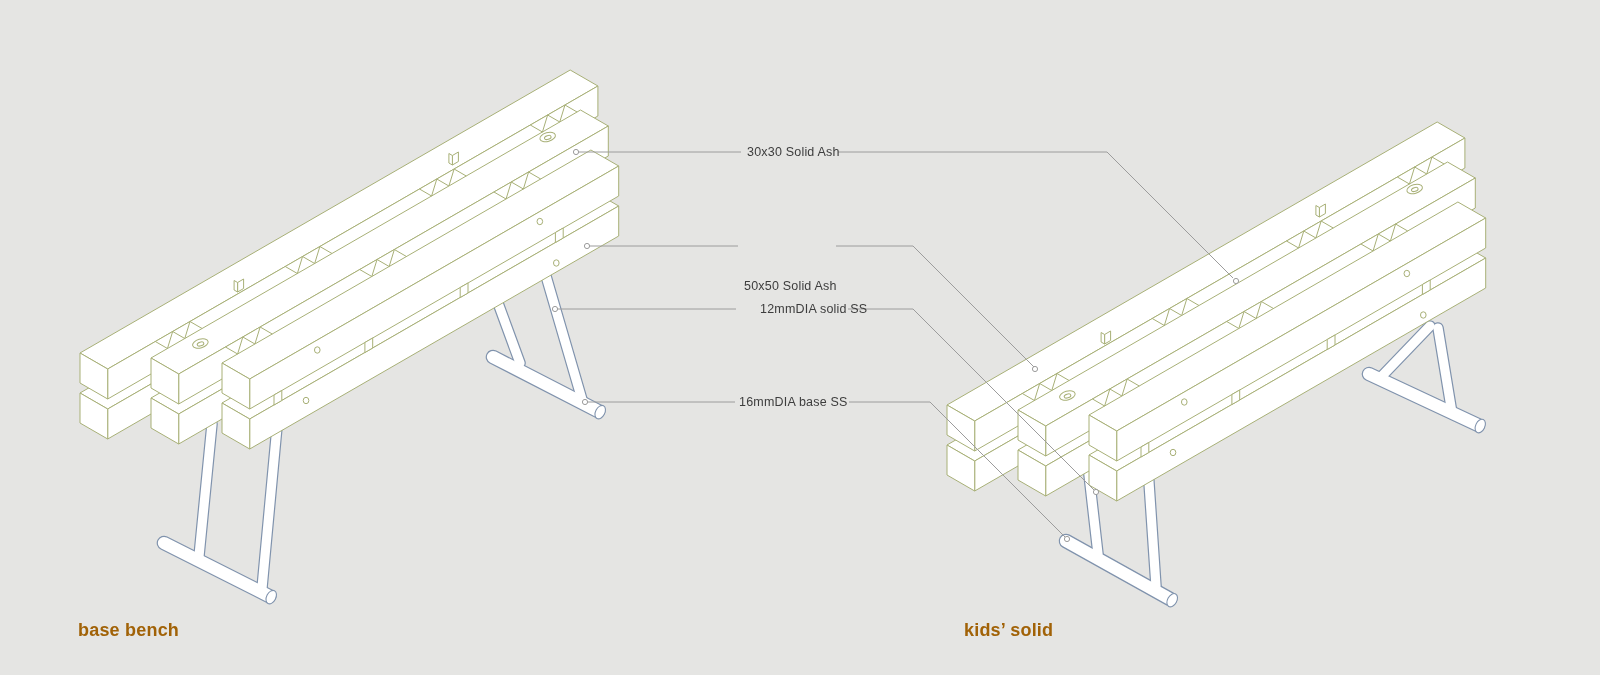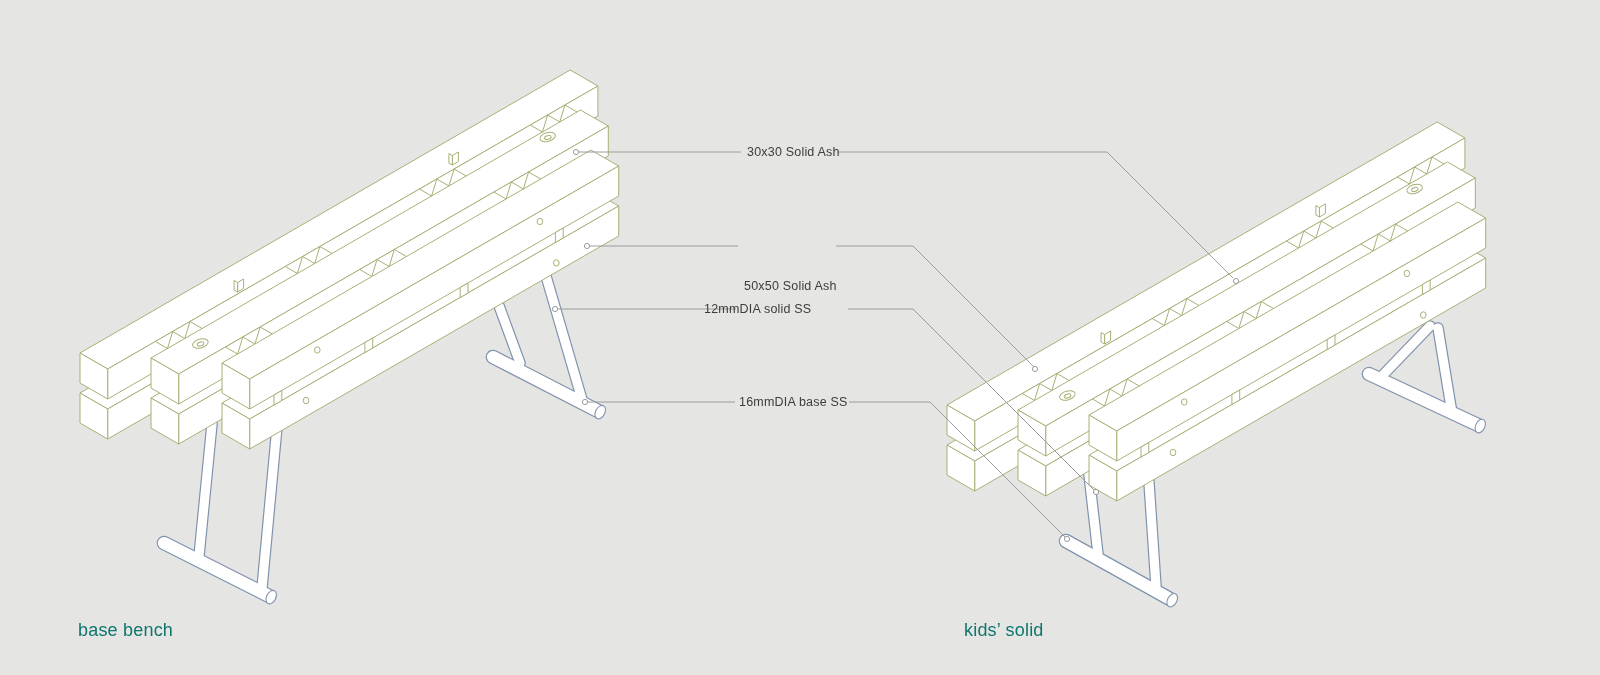--- a/index.html
+++ b/index.html
@@ -15,22 +15,22 @@
     position:absolute;
     font-size:12.5px;
     line-height:18px;
     color:#3d3d3d;
     letter-spacing:.2px;
     white-space:nowrap;
   }
   .bench-title{
     position:absolute;
     font-size:18px;
-    font-weight:normal;
-    color:#0f766e;
+    font-weight:bold;
+    color:#a16207;
     letter-spacing:.2px;
     white-space:nowrap;
   }
 </style>
 </head>
 <body>
 
 <div id="stage">
   <svg id="scene" width="1600" height="675" viewBox="0 0 1600 675">
       <g>
@@ -222,18 +222,18 @@
         <circle cx="1096" cy="492" r="2.6" fill="#fff" stroke="#9c9c9c" stroke-width="1"></circle>
         <path d="M735 402 L 587 402" stroke="#9c9c9c" stroke-width="1" fill="none"></path>
         <path d="M849 402 L 930 402 L 1065 537" stroke="#9c9c9c" stroke-width="1" fill="none"></path>
         <circle cx="585" cy="402" r="2.6" fill="#fff" stroke="#9c9c9c" stroke-width="1"></circle>
         <circle cx="1067" cy="539" r="2.6" fill="#fff" stroke="#9c9c9c" stroke-width="1"></circle>
       </g>
     </svg>
 
   <div class="annotation" style="left:747px;top:143px;">30x30 Solid Ash</div>
   <div class="annotation" style="left:744px;top:237px;margin-top:40px;">50x50 Solid Ash</div>
-  <div class="annotation" style="left:704px;top:300px;">12mmDIA solid SS</div>
+  <div class="annotation" style="left:760px;top:300px;">12mmDIA solid SS</div>
   <div class="annotation" style="left:739px;top:393px;">16mmDIA base SS</div>
 
   <div class="bench-title" style="left:78px;top:620px;">base bench</div>
   <div class="bench-title" style="left:964px;top:620px;">kids’ solid</div>
 </div>
 
 </body></html>

